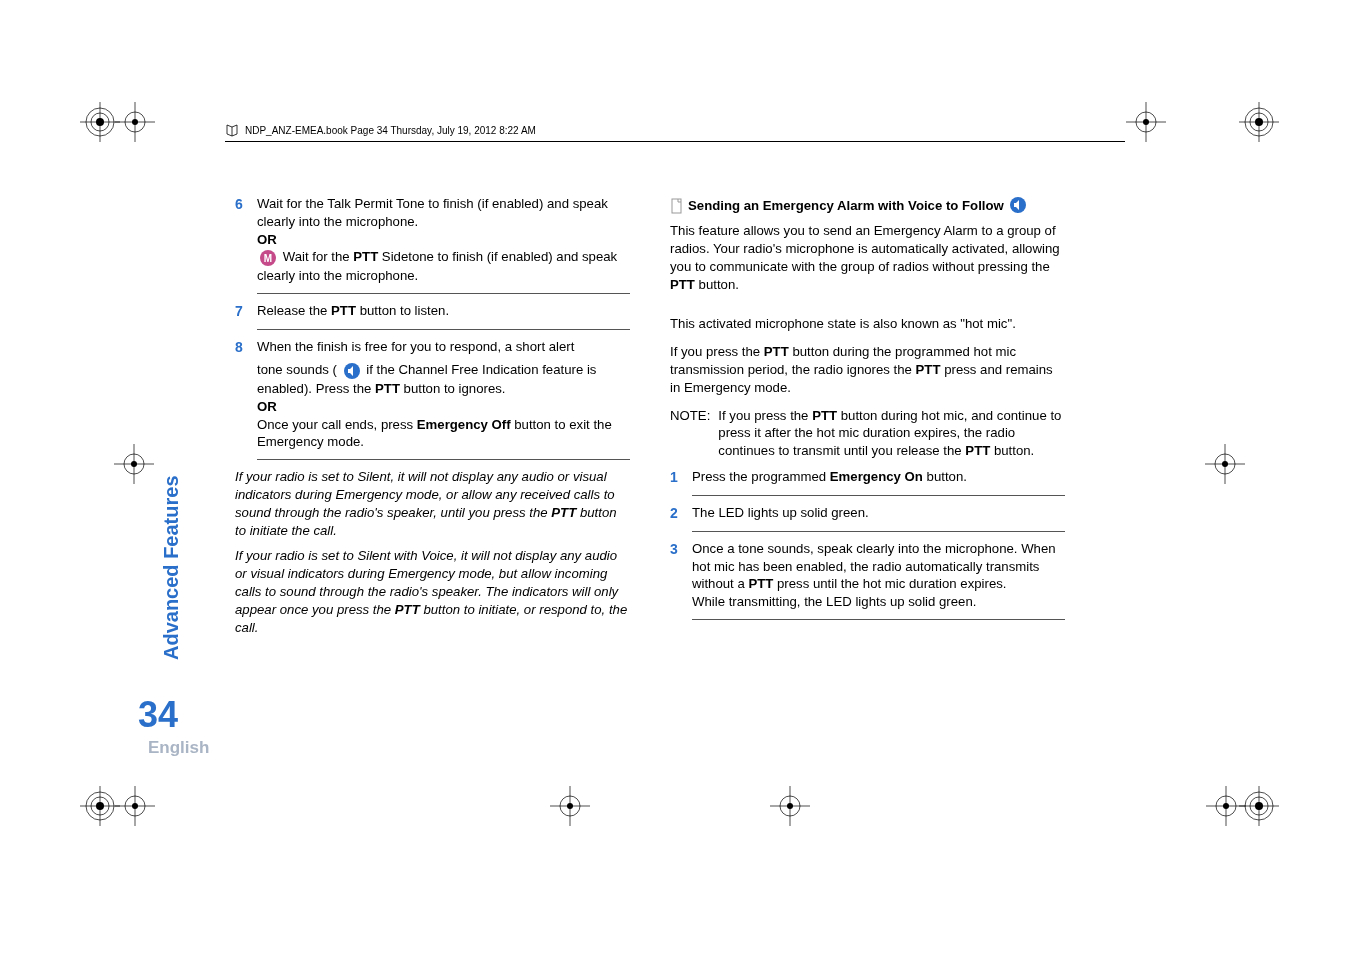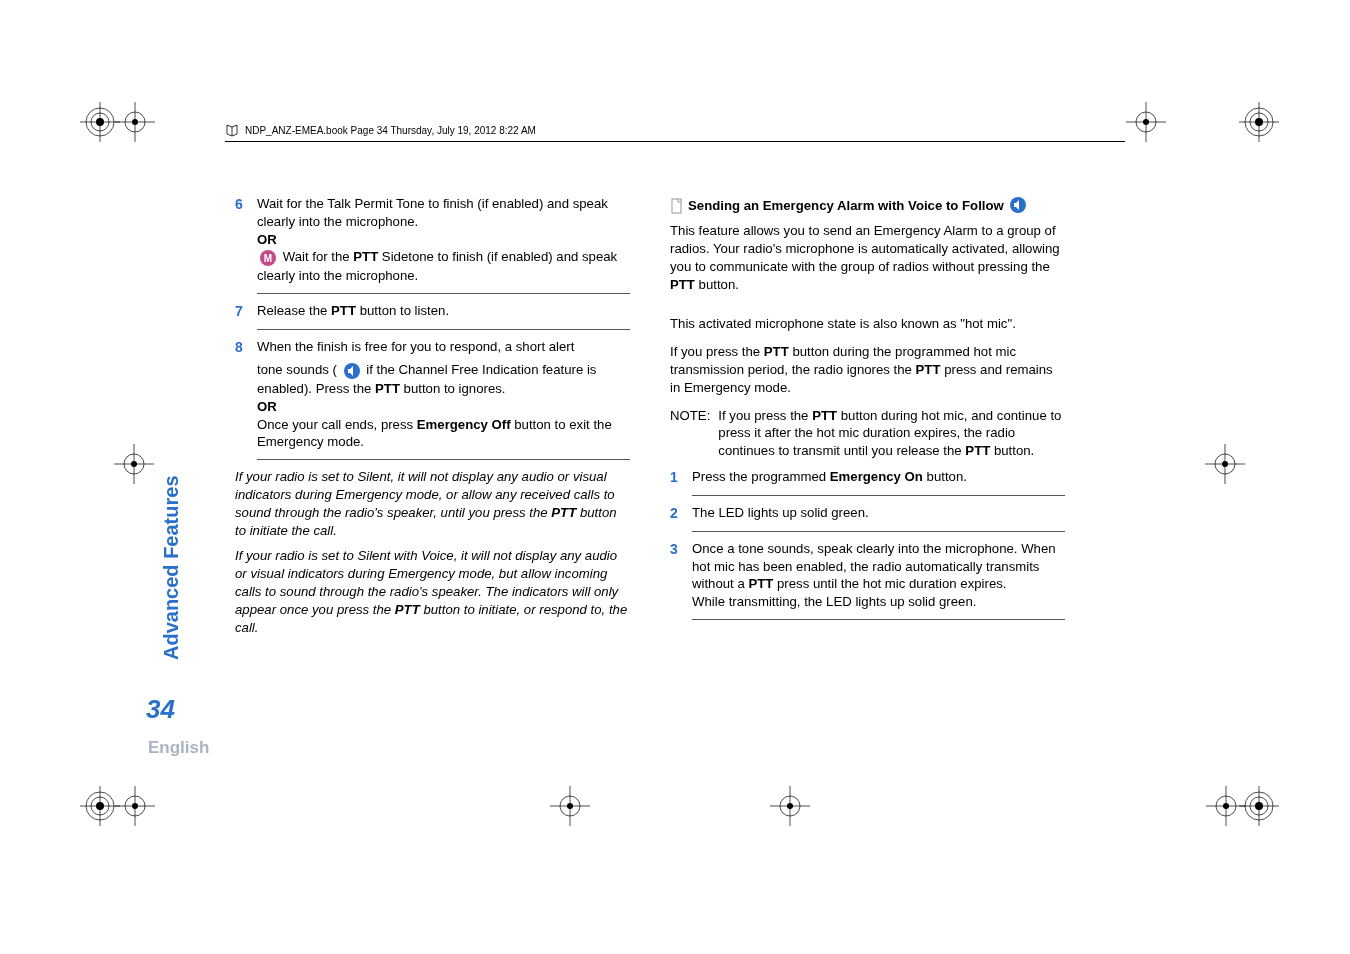--- a/index.html
+++ b/index.html
@@ -103,26 +103,25 @@
     height: 200px;
     color: #2a6fc9;
     font-weight: bold;
     font-size: 20px;
     writing-mode: vertical-rl;
     transform: rotate(180deg);
     text-align: left;
   }
   .page-num {
     position: absolute;
-    left: 146px;
+    left: 138px;
     top: 694px;
     color: #2a6fc9;
     font-weight: bold;
-    font-size: 26px;
-    font-style: italic;
+    font-size: 36px;
   }
   .lang {
     position: absolute;
     left: 148px;
     top: 738px;
     color: #a9b4c4;
     font-weight: bold;
     font-size: 17px;
   }
   .proc-icon {

